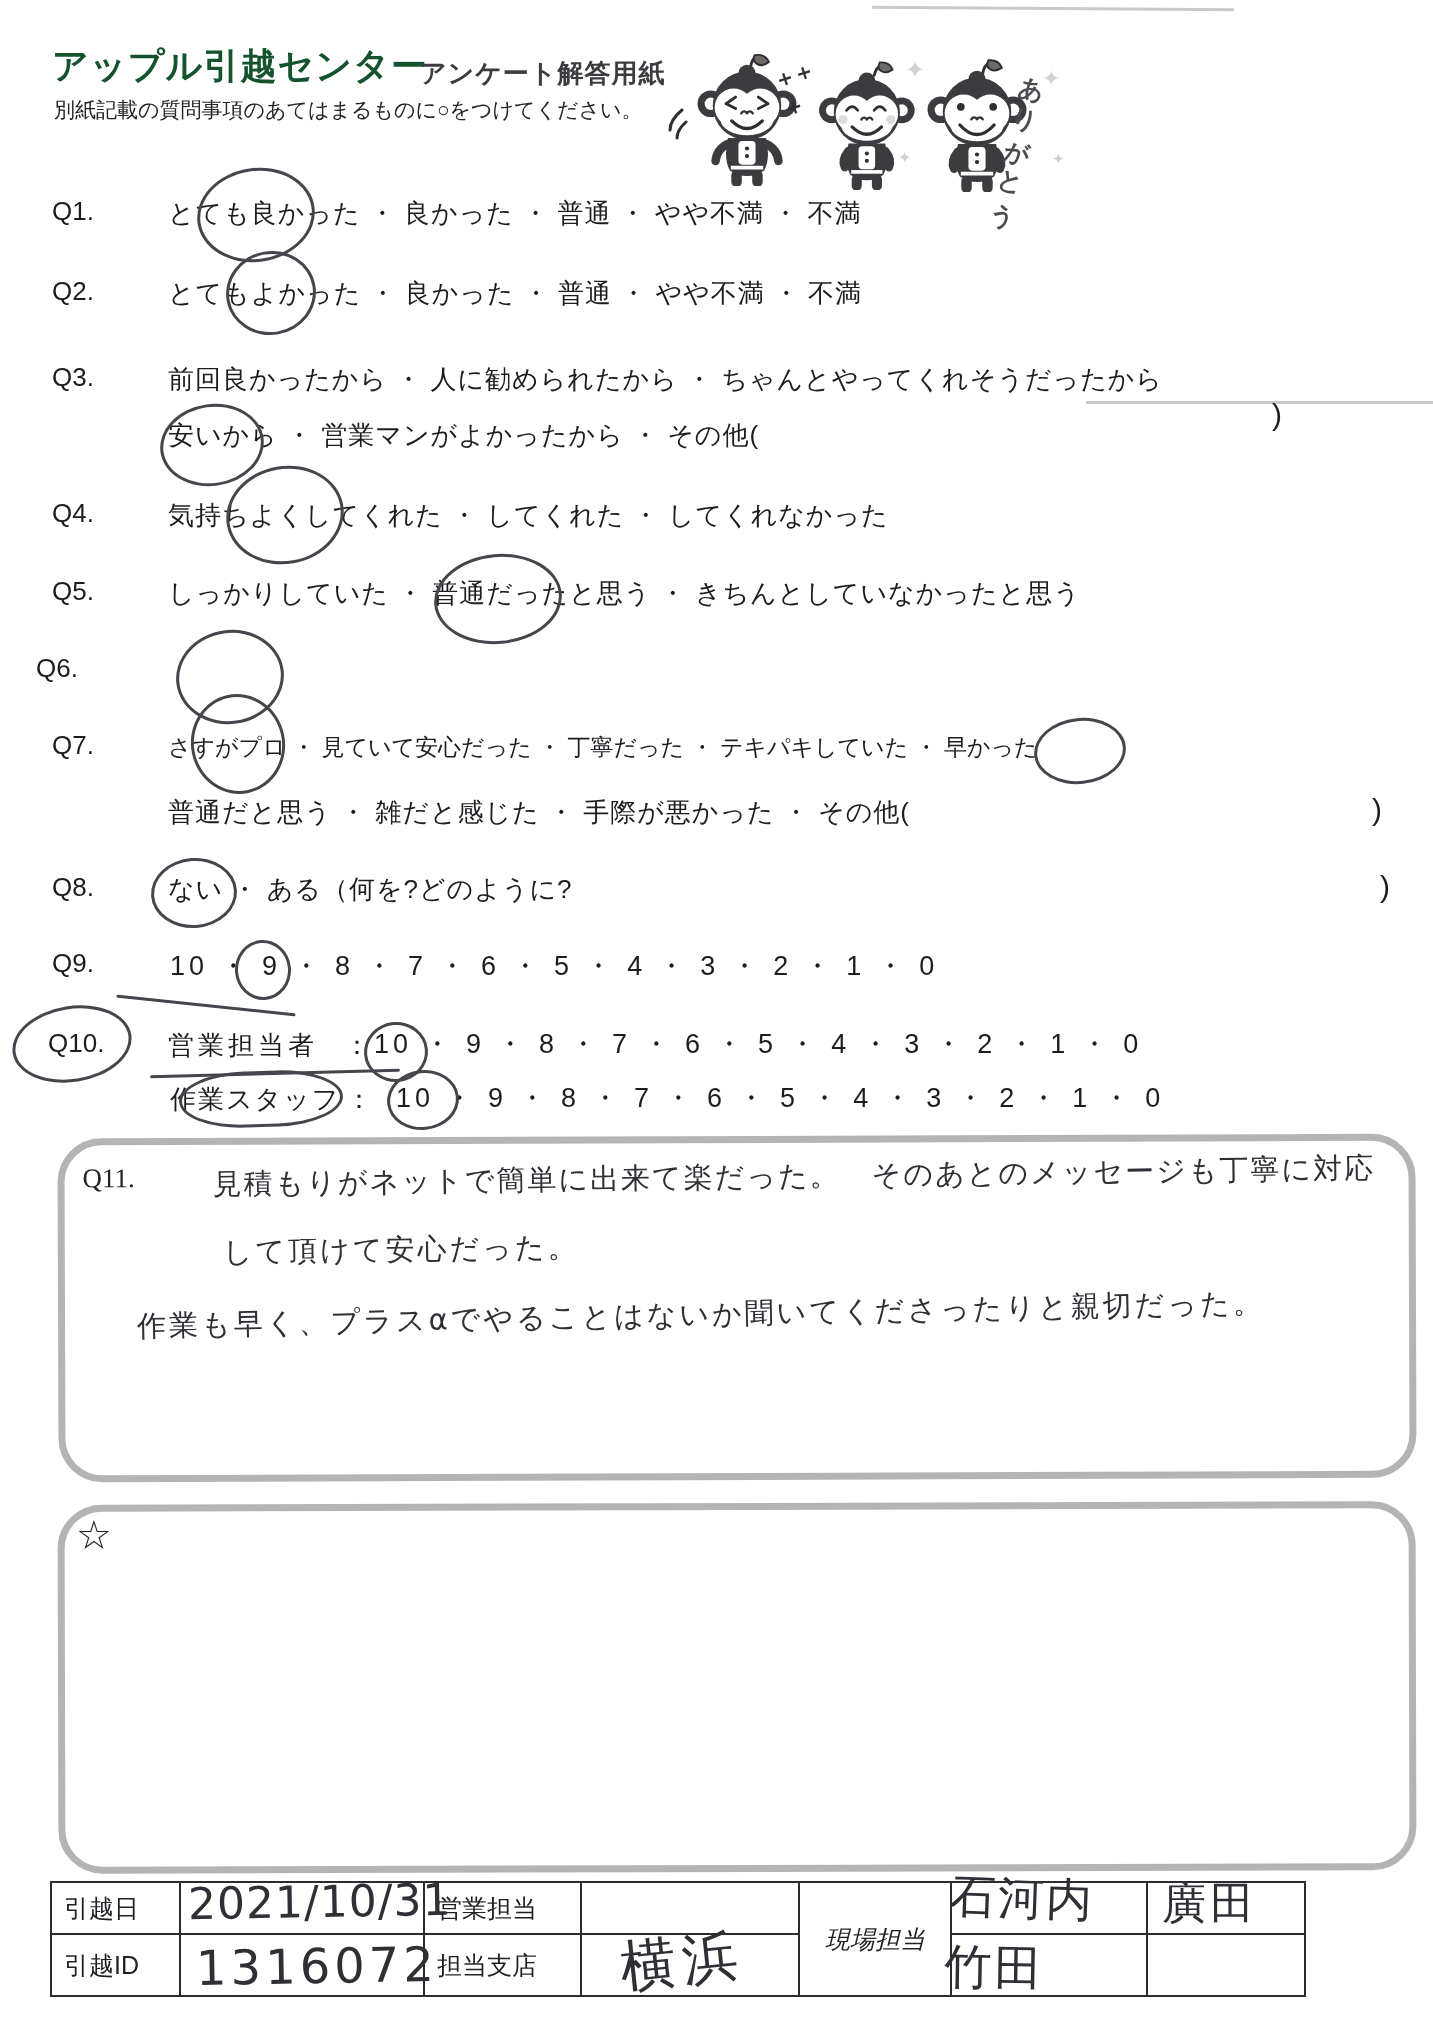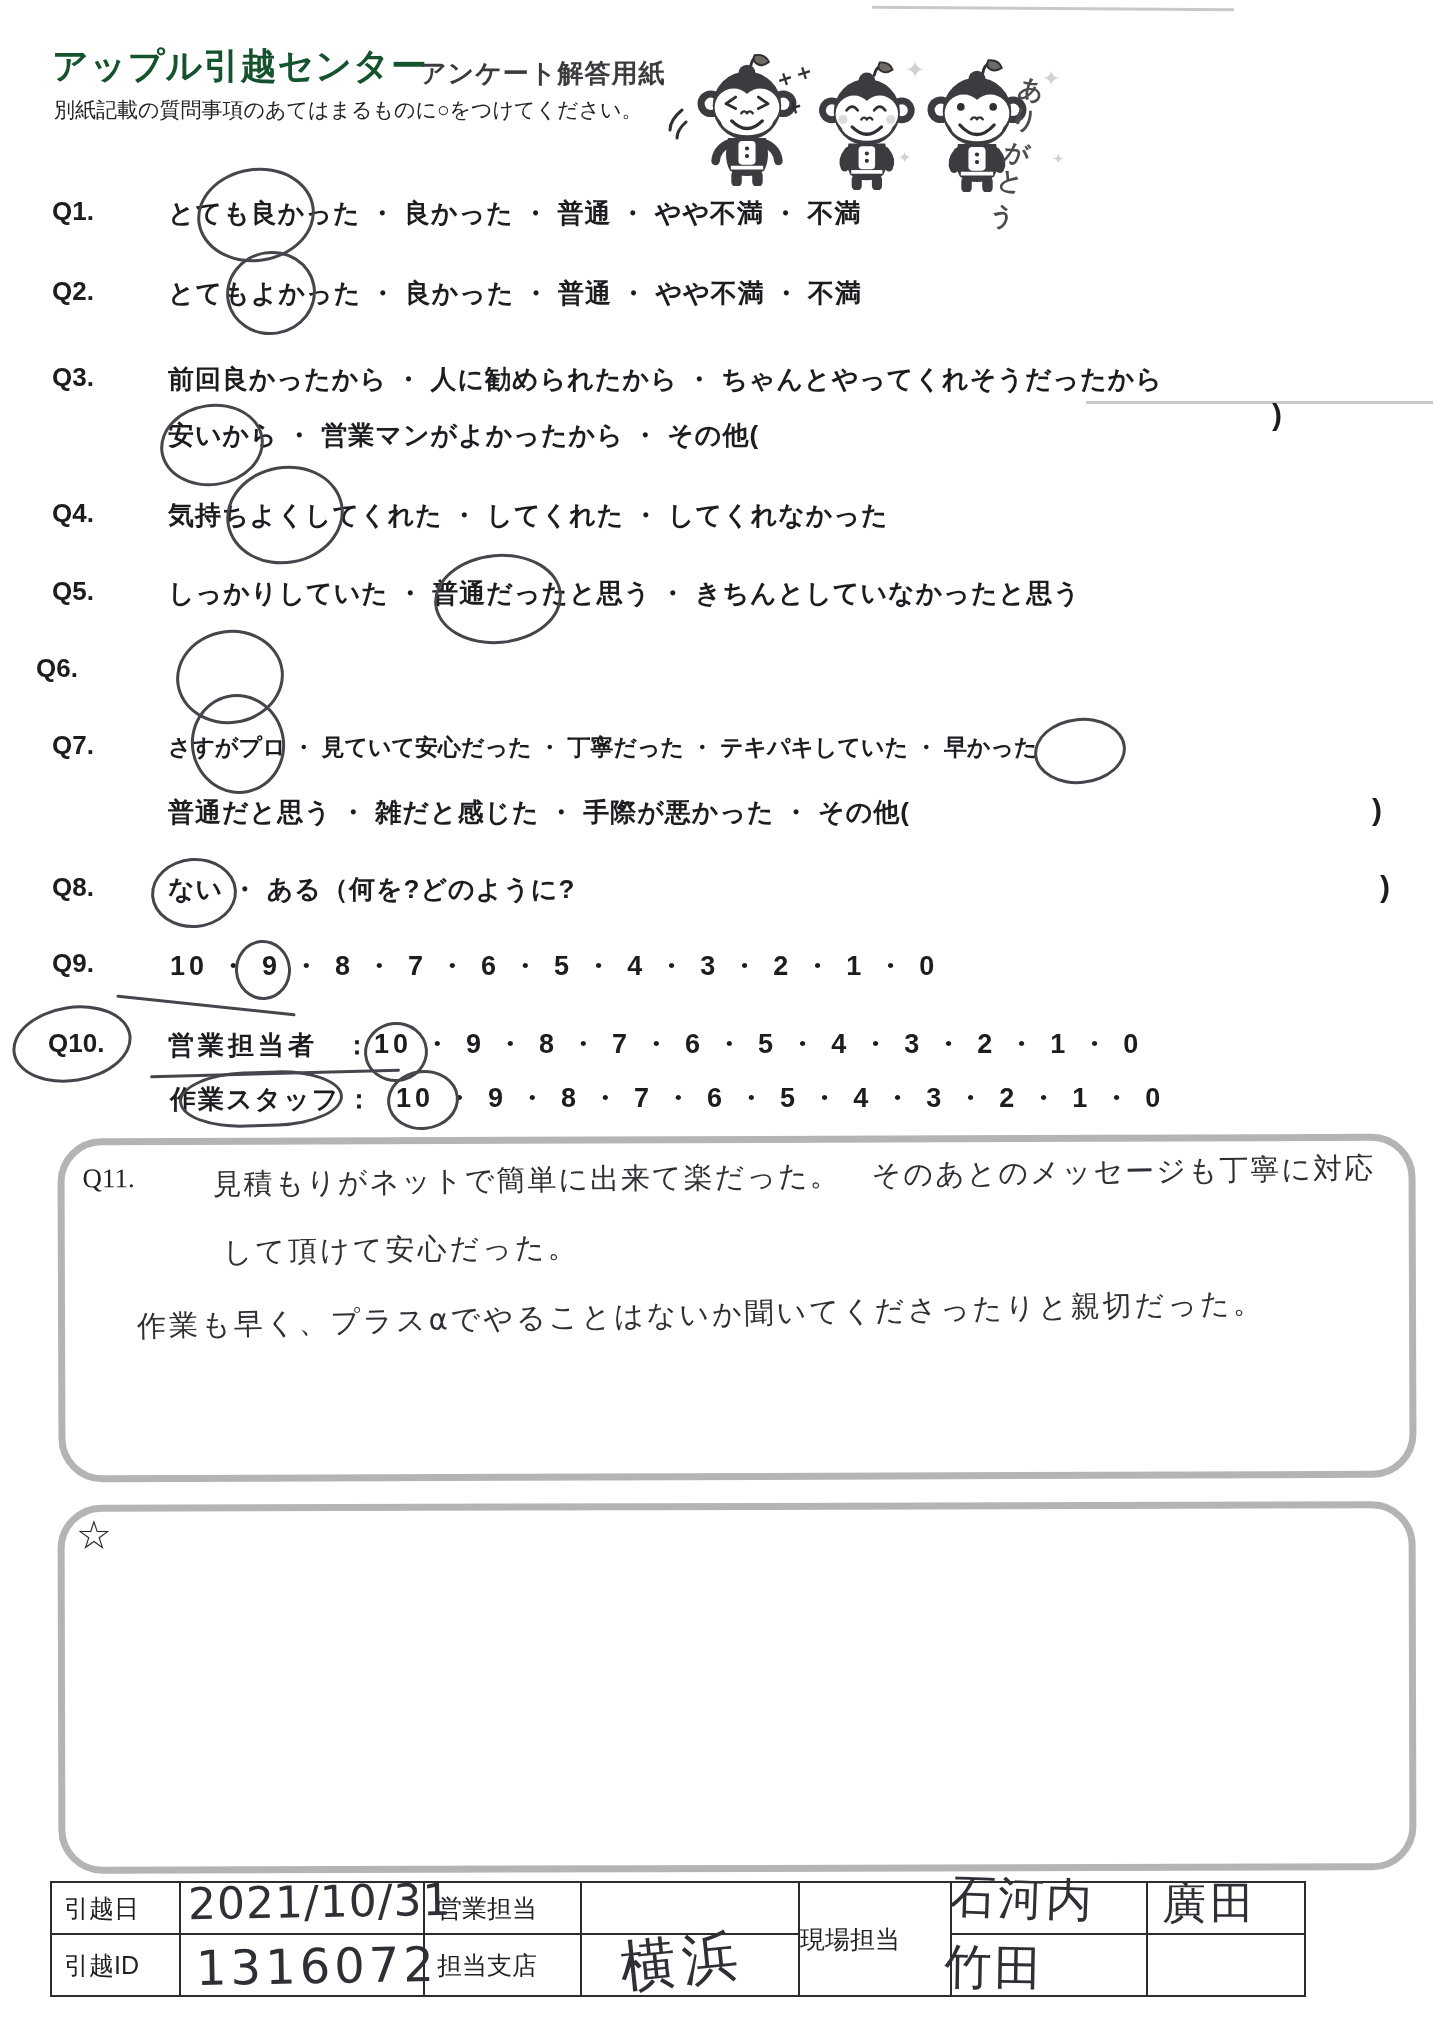--- a/index.html
+++ b/index.html
@@ -1,37 +1,37 @@
 <!DOCTYPE html>
 <html><head>
 <meta charset="utf-8">
 <style>
   html,body{margin:0;padding:0;background:#e9e9e9;}
   body{font-family:"Liberation Sans","DejaVu Sans",sans-serif;}
   .sheet{position:relative;width:1433px;height:2023px;background:#ffffff;overflow:hidden;color:#1a1a1e;margin:0 auto;}
   .abs{position:absolute;white-space:nowrap;}
-  .print{color:#1c1c21;font-weight:700;}
+  .print{color:#1c1c21;font-weight:400;}
   .brand{font-size:36px;font-weight:bold;color:#14532d;letter-spacing:1px;}
   .formtitle{font-size:26px;font-weight:bold;color:#3c3c40;letter-spacing:1px;}
   .instruction{font-size:21px;color:#242428;}
   .qlabel{font-size:26px;}
   .opts{font-size:26px;letter-spacing:1px;}
   .opts-tight{font-size:23px;letter-spacing:0px;}
   .scaleline{font-size:27px;letter-spacing:1px;}
   .paren{font-size:30px;color:#1c1c21;}
   .circle{position:absolute;border:3px solid #46454c;border-radius:50%;background:transparent;}
   .penline{position:absolute;background:#46454c;height:3px;border-radius:2px;}
   .hw{font-family:"DejaVu Sans",sans-serif;color:#302f36;}
   .box{position:absolute;left:58px;width:1344px;border:7px solid #b4b4b6;border-radius:44px;background:#fff;}
   .scanline{position:absolute;background:#c9c9c9;height:3px;}
   .thanks{writing-mode:vertical-rl;font-size:25px;font-weight:600;color:#4c4b50;letter-spacing:4px;transform:rotate(13deg);}
   .star{font-size:40px;color:#222226;}
   table.ft{border-collapse:collapse;table-layout:fixed;}
   table.ft td{border:2px solid #2c2c30;font-size:25px;color:#1f1f24;font-weight:500;padding:0 0 0 12px;vertical-align:middle;}
-  table.ft td.center{padding:0;}
+  table.ft td.center{text-align:center;padding:0;font-style:italic;}
   .sparkle{color:#d2d2d2;}
   .plusmarks{color:#2e2e33;font-weight:bold;}
   svg.monkey{position:absolute;}
 </style>
 </head>
 <body>
 
 <div class="sheet">
 
   <div class="scanline" style="left:872px;top:7px;width:362px;transform:rotate(.4deg);"></div>

